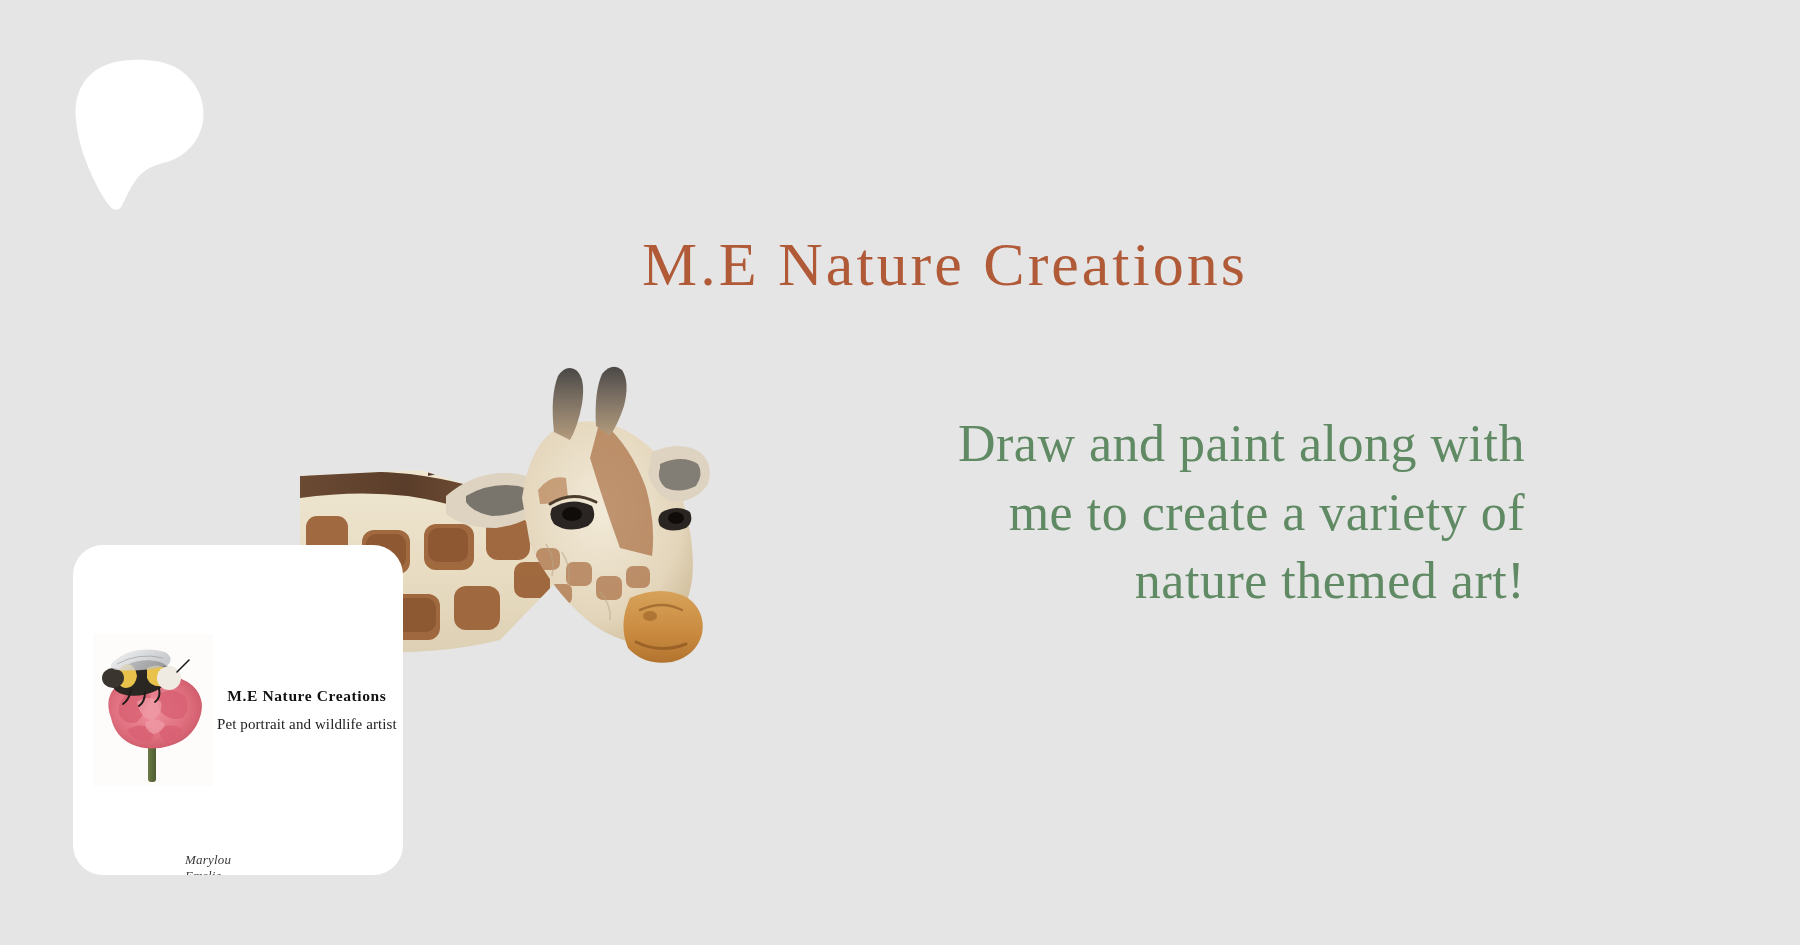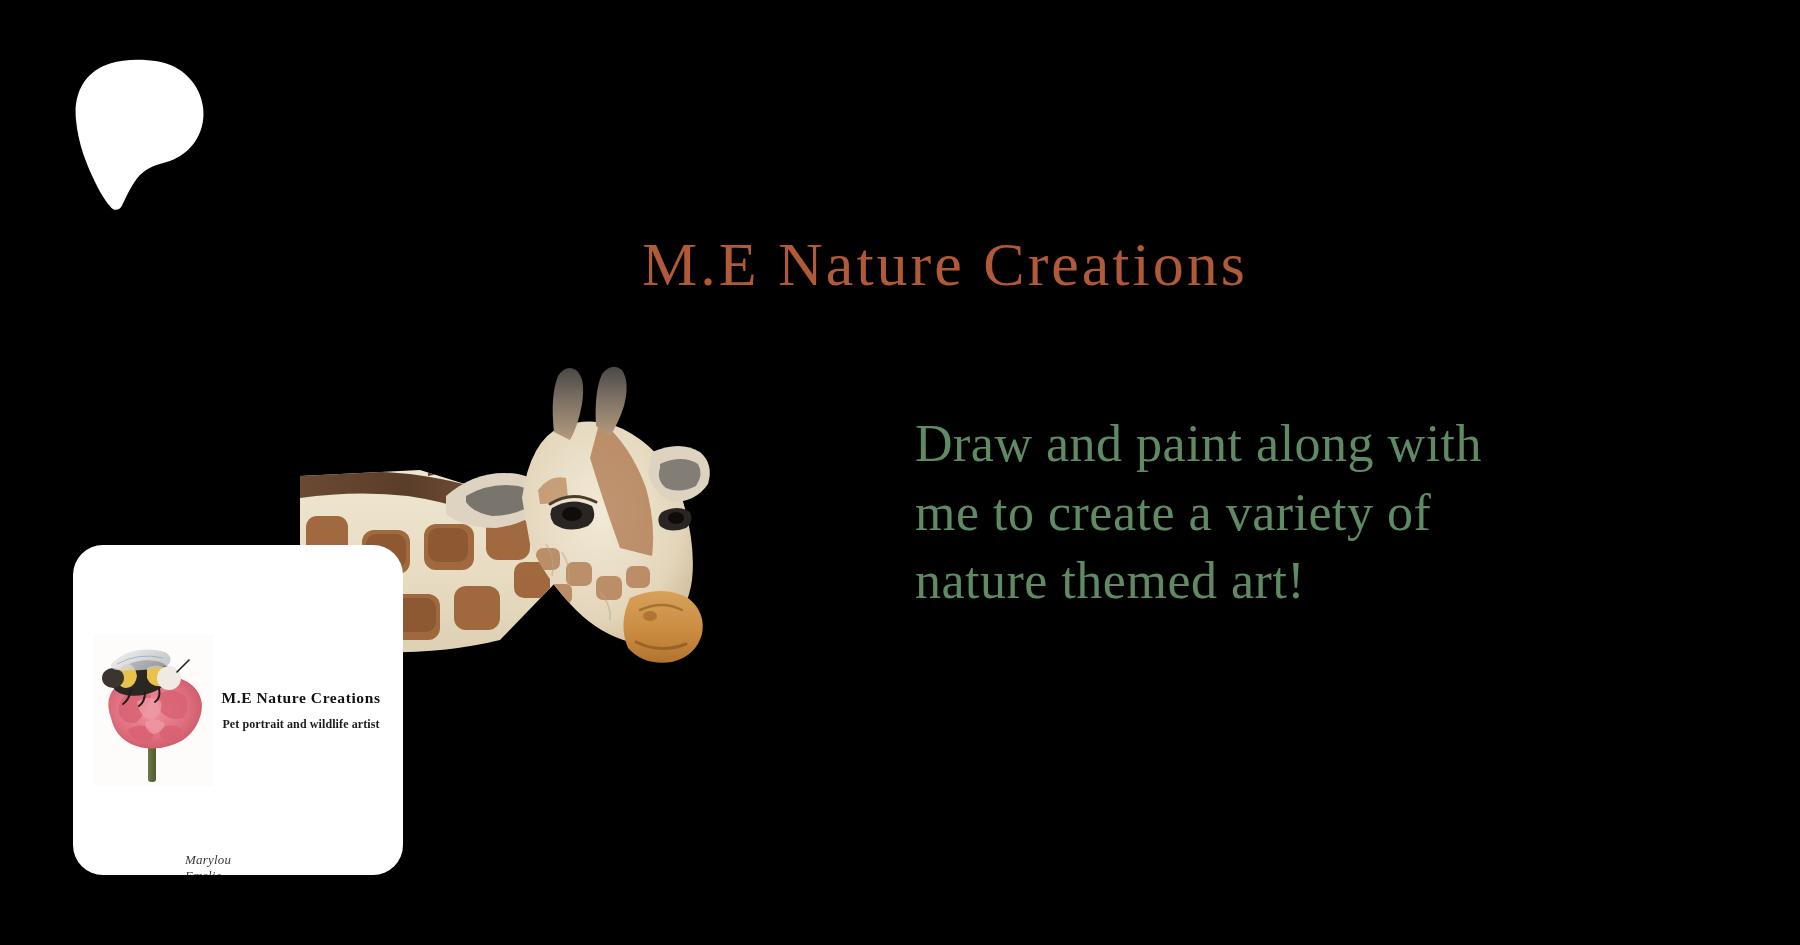--- a/index.html
+++ b/index.html
@@ -5,21 +5,21 @@
   * { margin:0; padding:0; box-sizing:border-box; }
   html, body {
     width:1800px; height:945px;
     overflow:hidden;
     background:#cbcbcb;
     font-family:"Liberation Serif", serif;
   }
   #stage {
     position:relative;
     width:1800px; height:945px;
-    background:#000000;
+    background:#e5e5e5;
   }
 
   
   .patreon-logo {
     position:absolute;
     left:72px; top:58px;
     width:132px; height:152px;
   }
   .patreon-logo svg { display:block; width:100%; height:100%; }
 
@@ -36,21 +36,21 @@
     color:#b05a38;
     line-height:1.05;
     white-space:nowrap;
   }
 
   
   .tagline {
     position:absolute;
     left:915px; top:410px;
     width:610px;
-    text-align:left;
+    text-align:right;
     font-family:"Liberation Serif", serif;
     font-size:52px;
     font-weight:400;
     color:#5f8a63;
     line-height:1.32;
     letter-spacing:0.5px;
   }
 
   
   .giraffe-art {
@@ -92,22 +92,22 @@
     font-size:15.5px;
     font-weight:700;
     color:#121212;
     letter-spacing:0.6px;
     white-space:nowrap;
     line-height:1.2;
   }
   .card-sub {
     margin-top:9px;
     font-family:"Liberation Serif", serif;
-    font-size:12px;
-    font-weight:700;
+    font-size:15px;
+    font-weight:400;
     color:#1c1c1c;
     letter-spacing:0.1px;
     white-space:nowrap;
     line-height:1.2;
   }
   .card-signature {
     position:absolute;
     left:92px; top:218px;
     font-family:"Liberation Serif", serif;
     font-size:13px;

